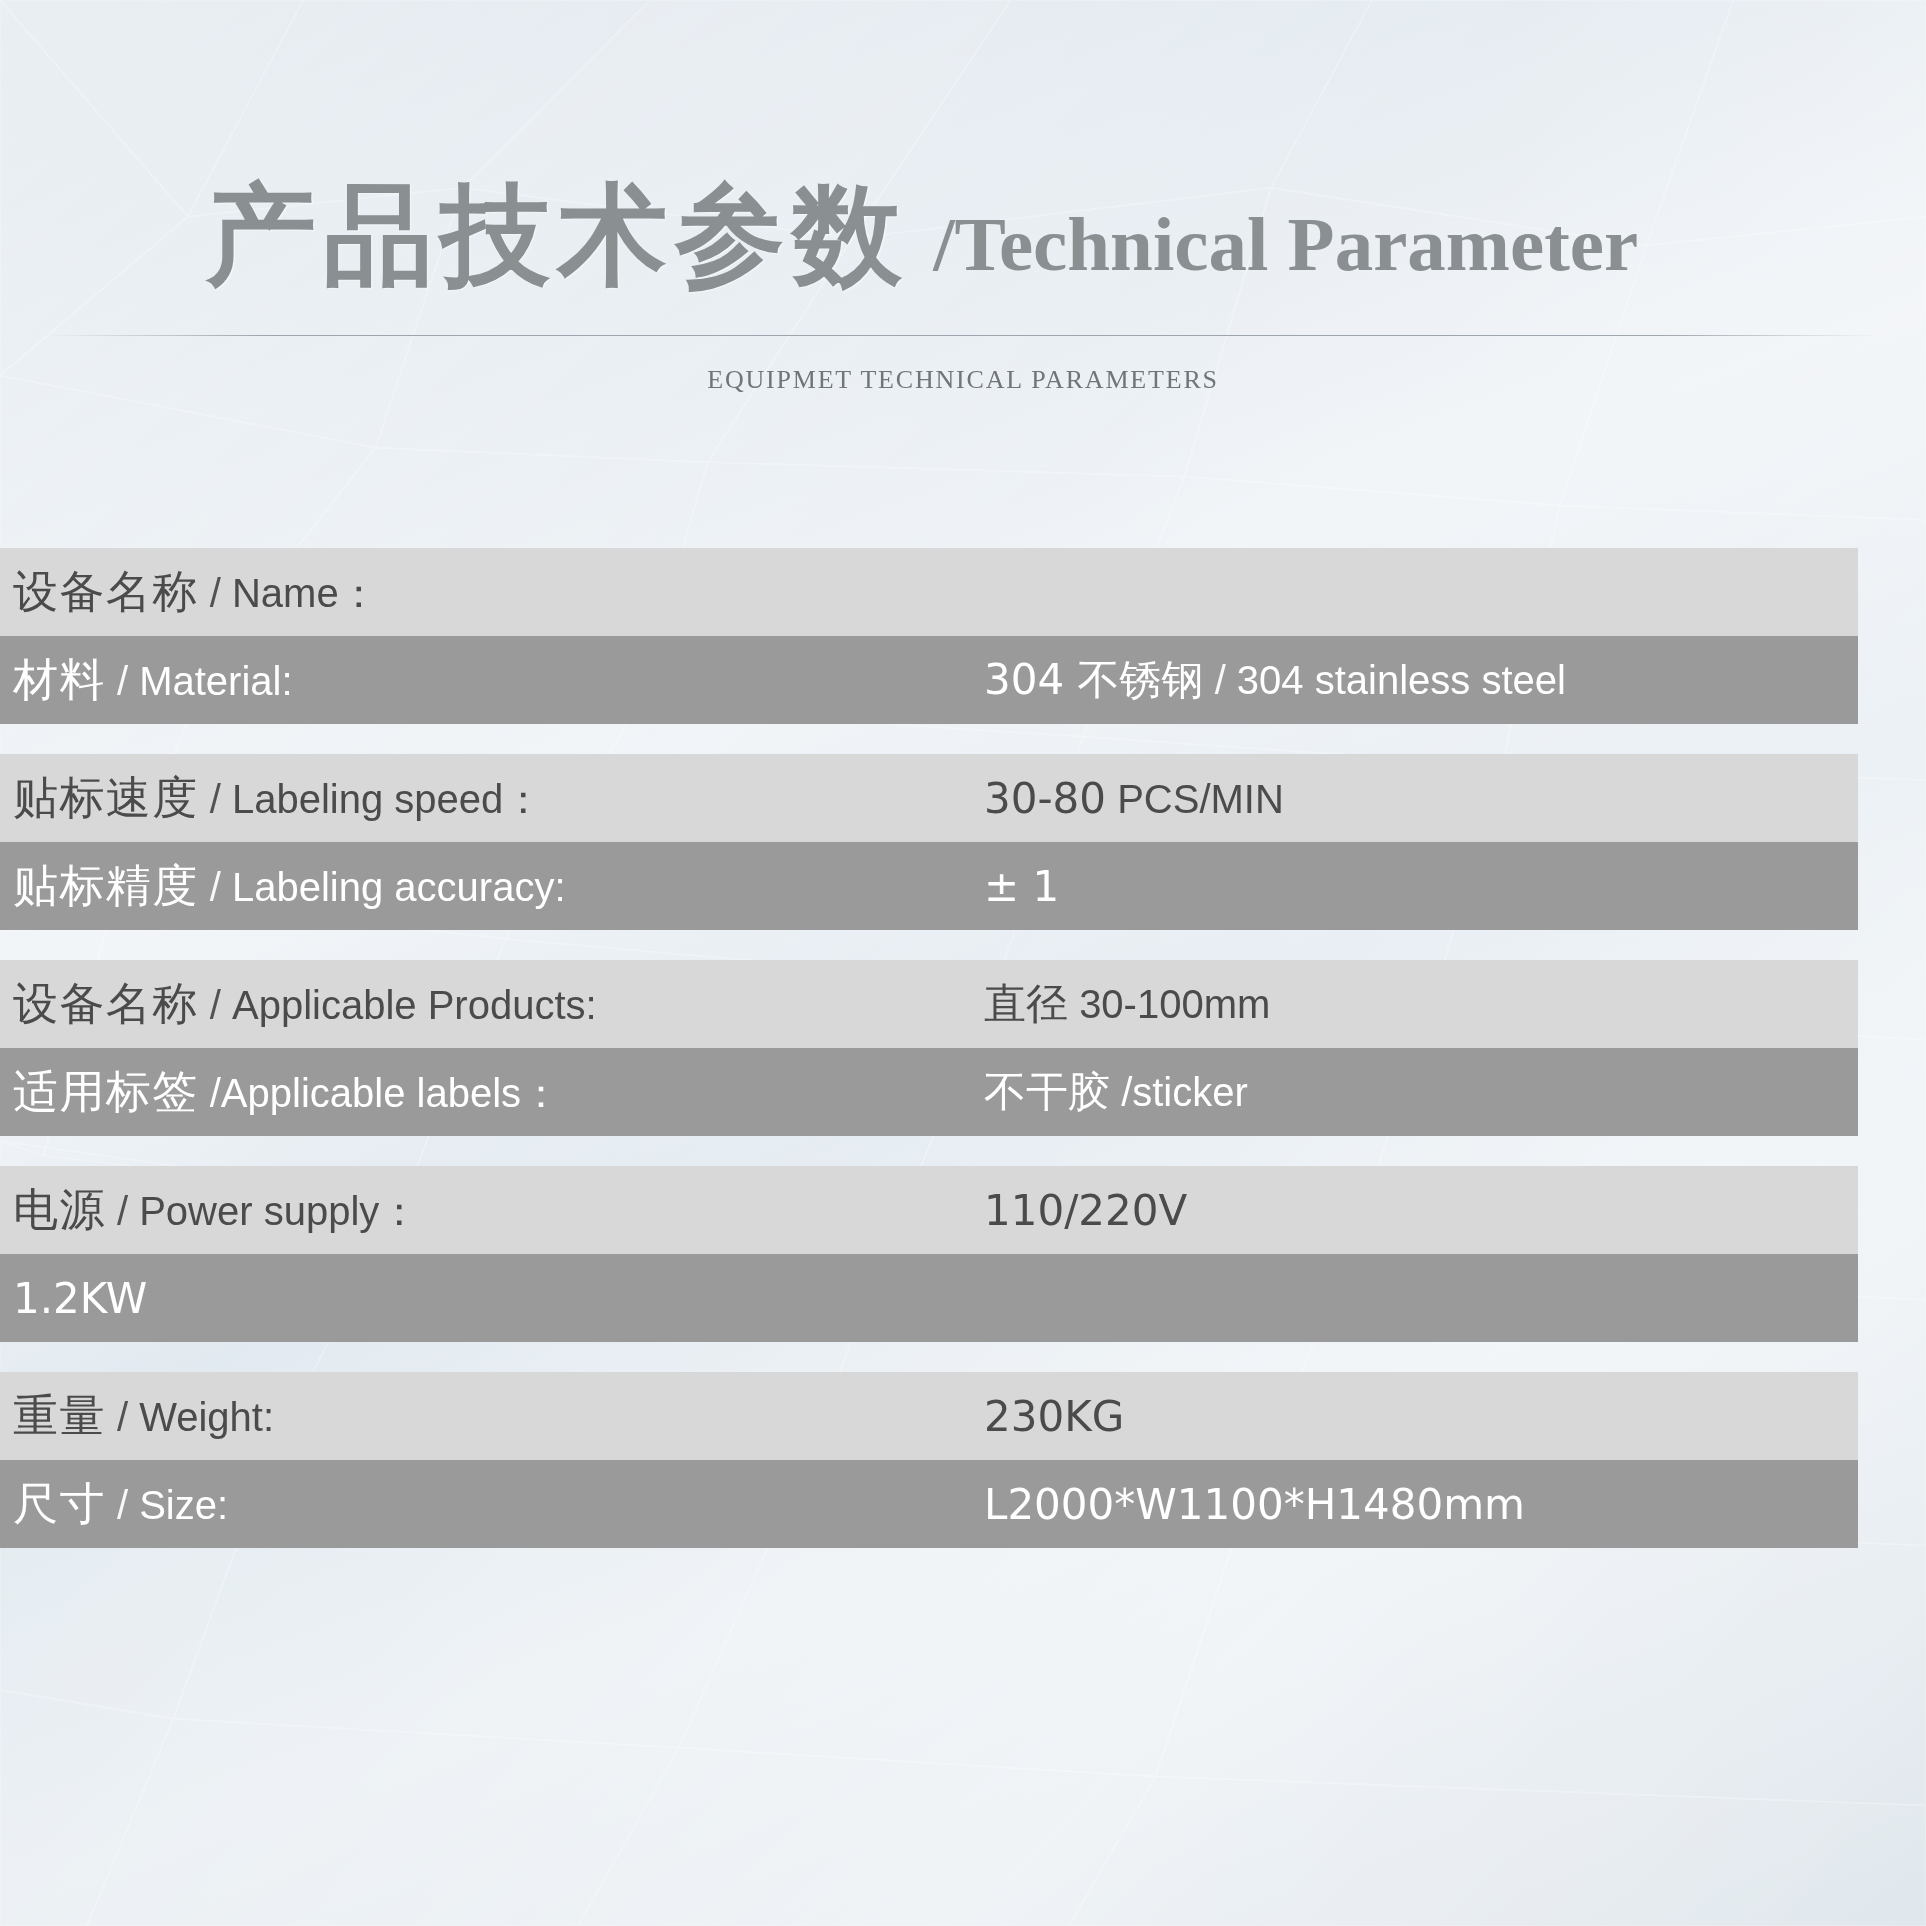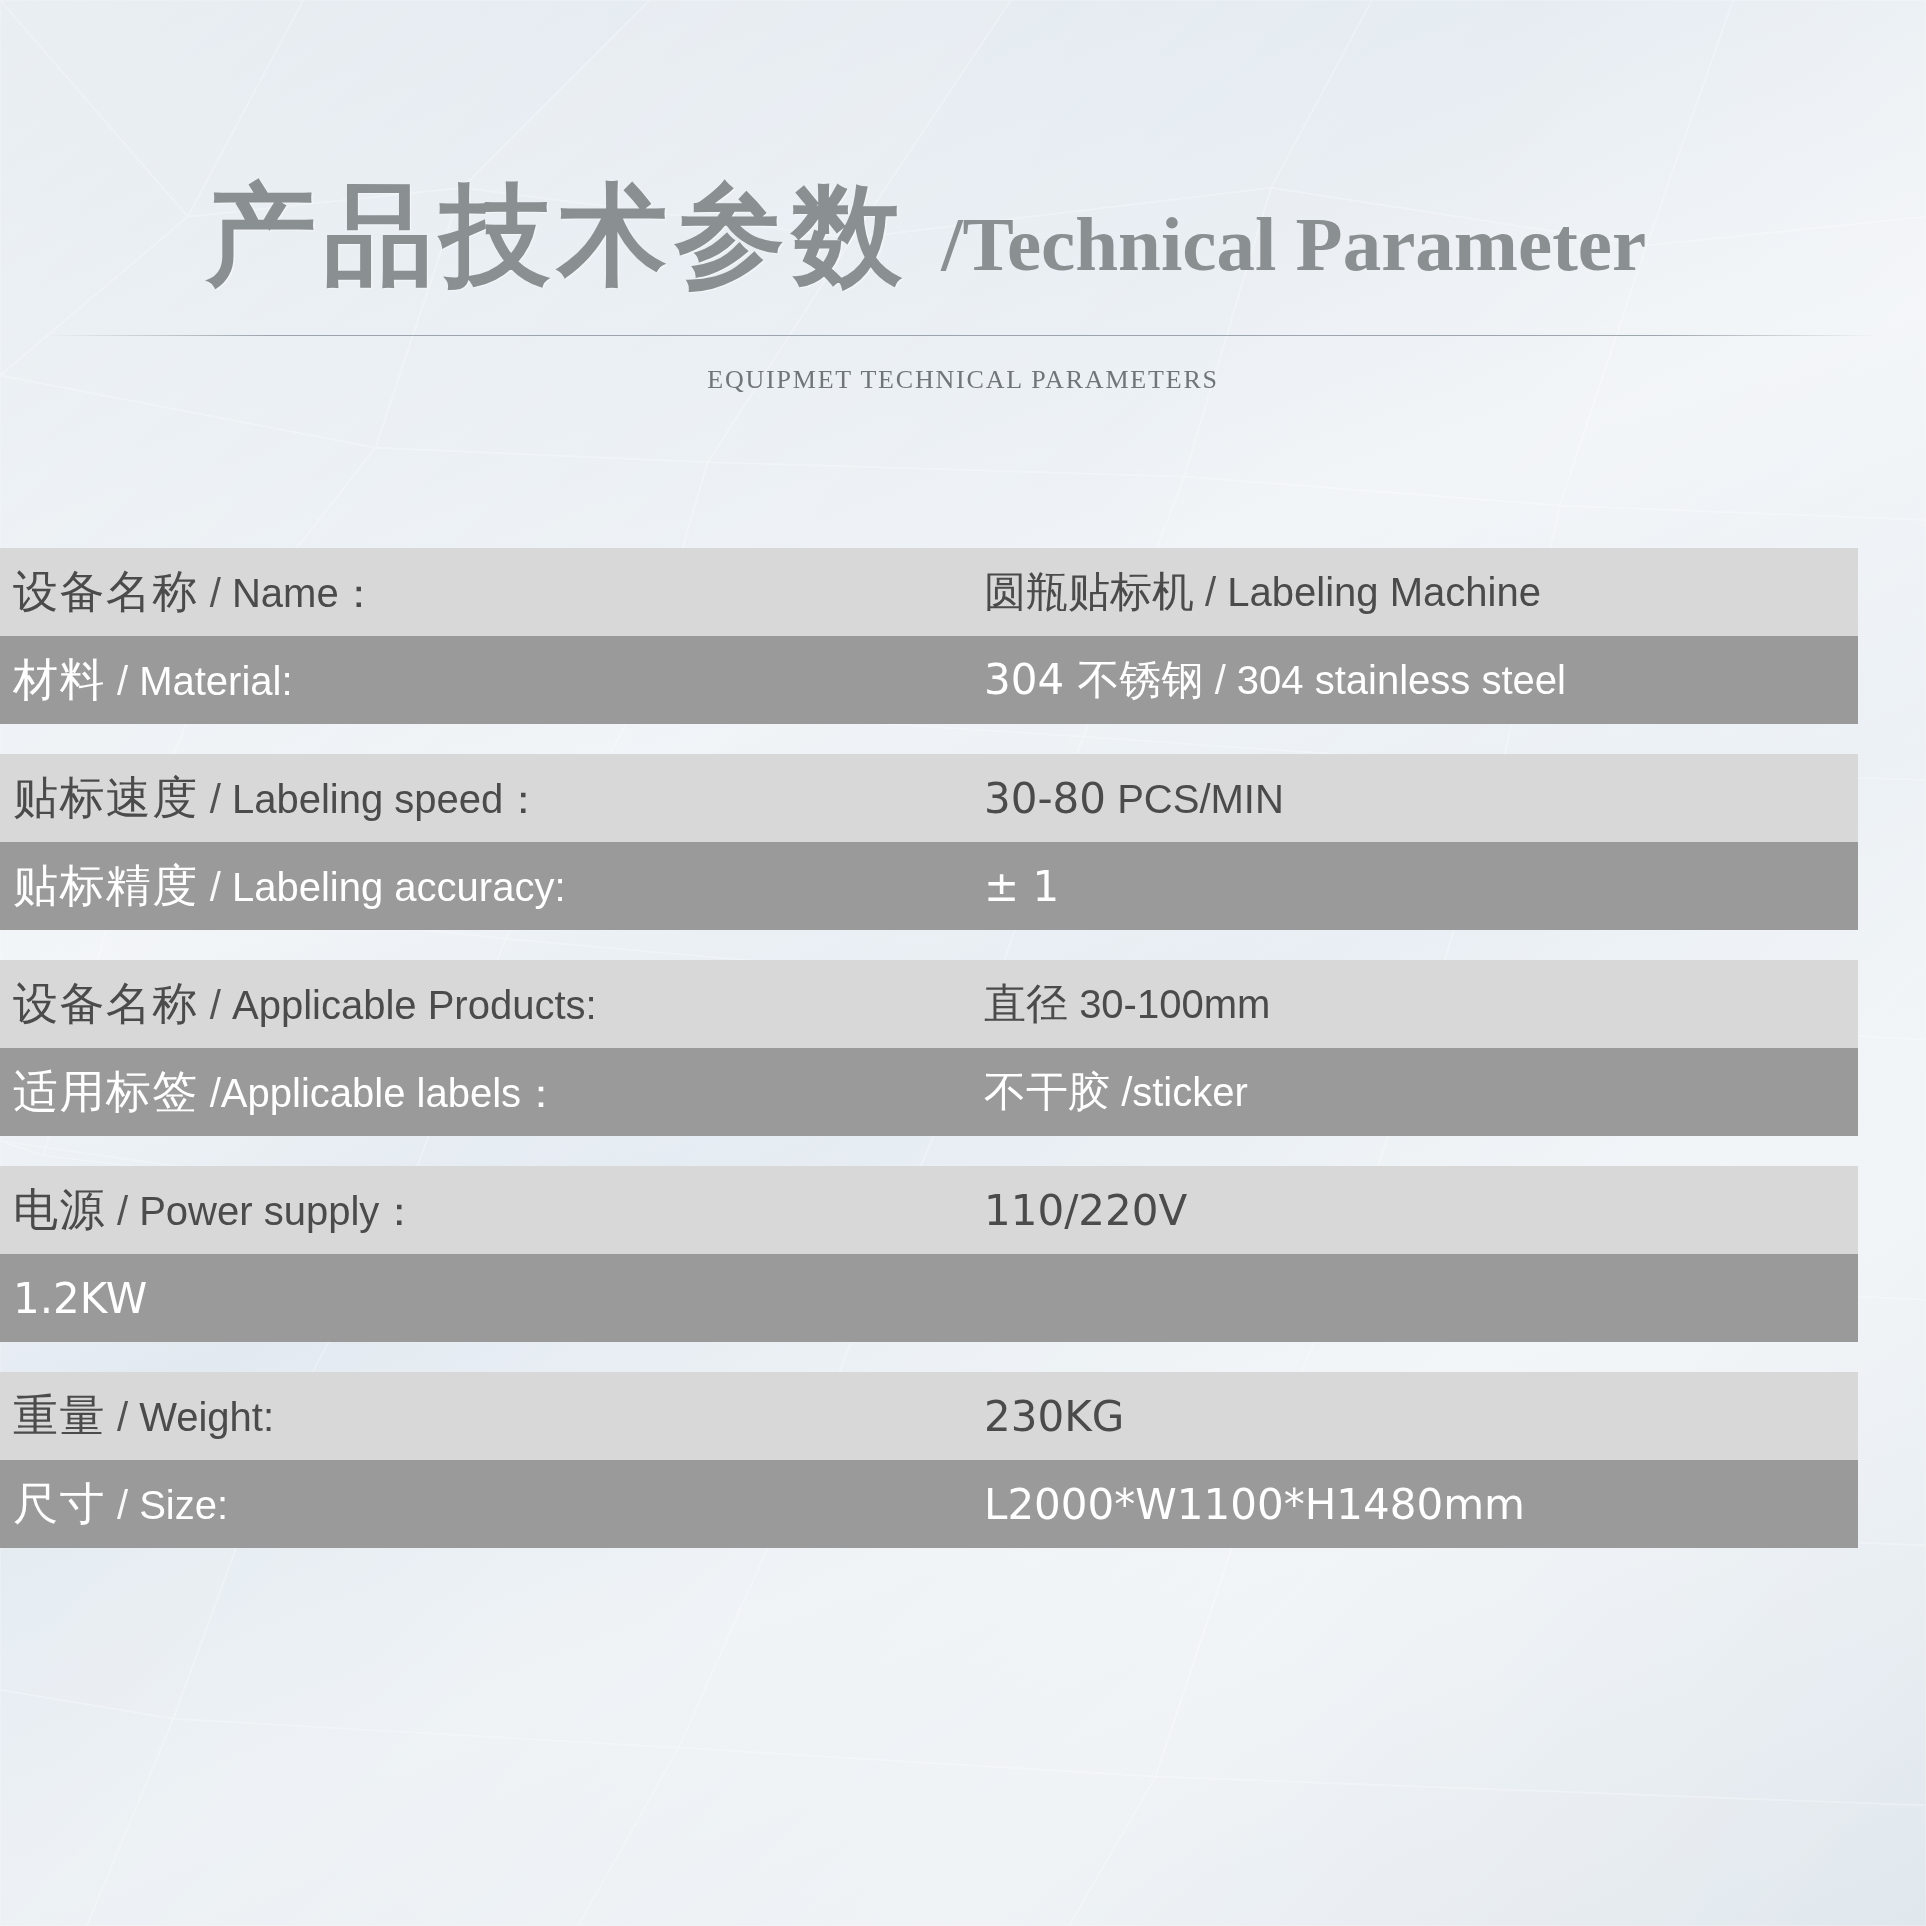--- a/index.html
+++ b/index.html
@@ -51,21 +51,21 @@
     color: #8a8f92;
     line-height: 1;
     text-shadow: 1.4px 1.4px 1.4px rgba(255,255,255,0.5);
   }
   .title-en {
     font-family: "Liberation Serif", "DejaVu Serif", serif;
     font-size: 77px;
     font-weight: bold;
     color: #8a8f92;
     line-height: 1;
-    margin-left: 32px;
+    margin-left: 24px;
     padding-bottom: 7.2px;
   }
 
   .divider {
     margin: 45px 36px 0 36px;
     height: 0.7px;
     background: linear-gradient(to right, rgba(140,150,160,0), rgba(130,140,150,0.75) 12%, rgba(130,140,150,0.75) 88%, rgba(140,150,160,0));
   }
 
   .subtitle {
@@ -203,21 +203,20 @@
     <div class="divider"></div>
     <div class="subtitle">
       <div class="line2">EQUIPMET  TECHNICAL  PARAMETERS</div>
     </div>
   </div>
 
   <div class="table" id="spec-table">
       <div class="group">
         <div class="row light">
           <div class="label"><span class="cn">设备名称</span><span class="en sep"> / </span><span class="en">Name：</span></div>
-          <div class="value"><span class="cn-sm">圆瓶贴标机</span><span class="en sep"> / </span><span class="en">Labeling Machine</span></div>
         </div>
         <div class="row dark">
           <div class="label"><span class="cn">材料</span><span class="en sep"> / </span><span class="en">Material:</span></div>
           <div class="value"><span class="cn-sm">304 不锈钢</span><span class="en sep"> / </span><span class="en">304 stainless steel</span></div>
         </div>
       </div>
       <div class="group">
         <div class="row light">
           <div class="label"><span class="cn">贴标速度</span><span class="en sep"> / </span><span class="en">Labeling speed：</span></div>
           <div class="value"><span class="cn-sm">30-80</span><span class="en sep"> </span><span class="en">PCS/MIN</span></div>

